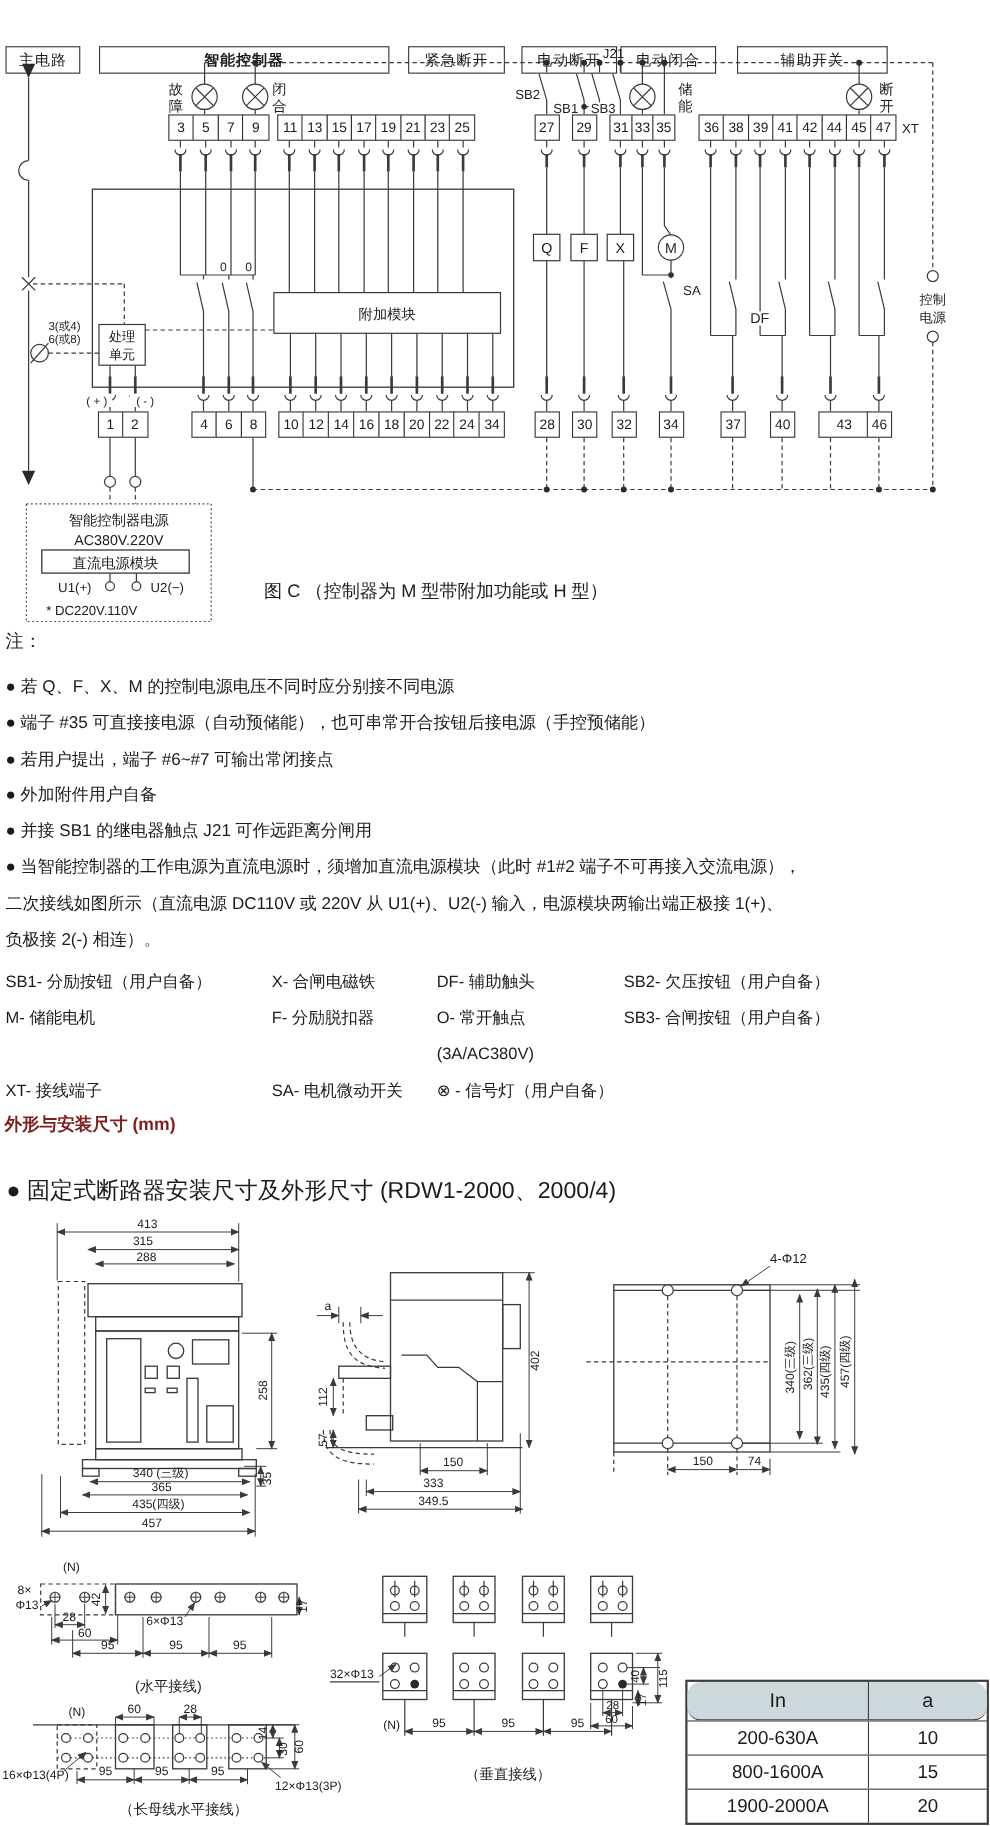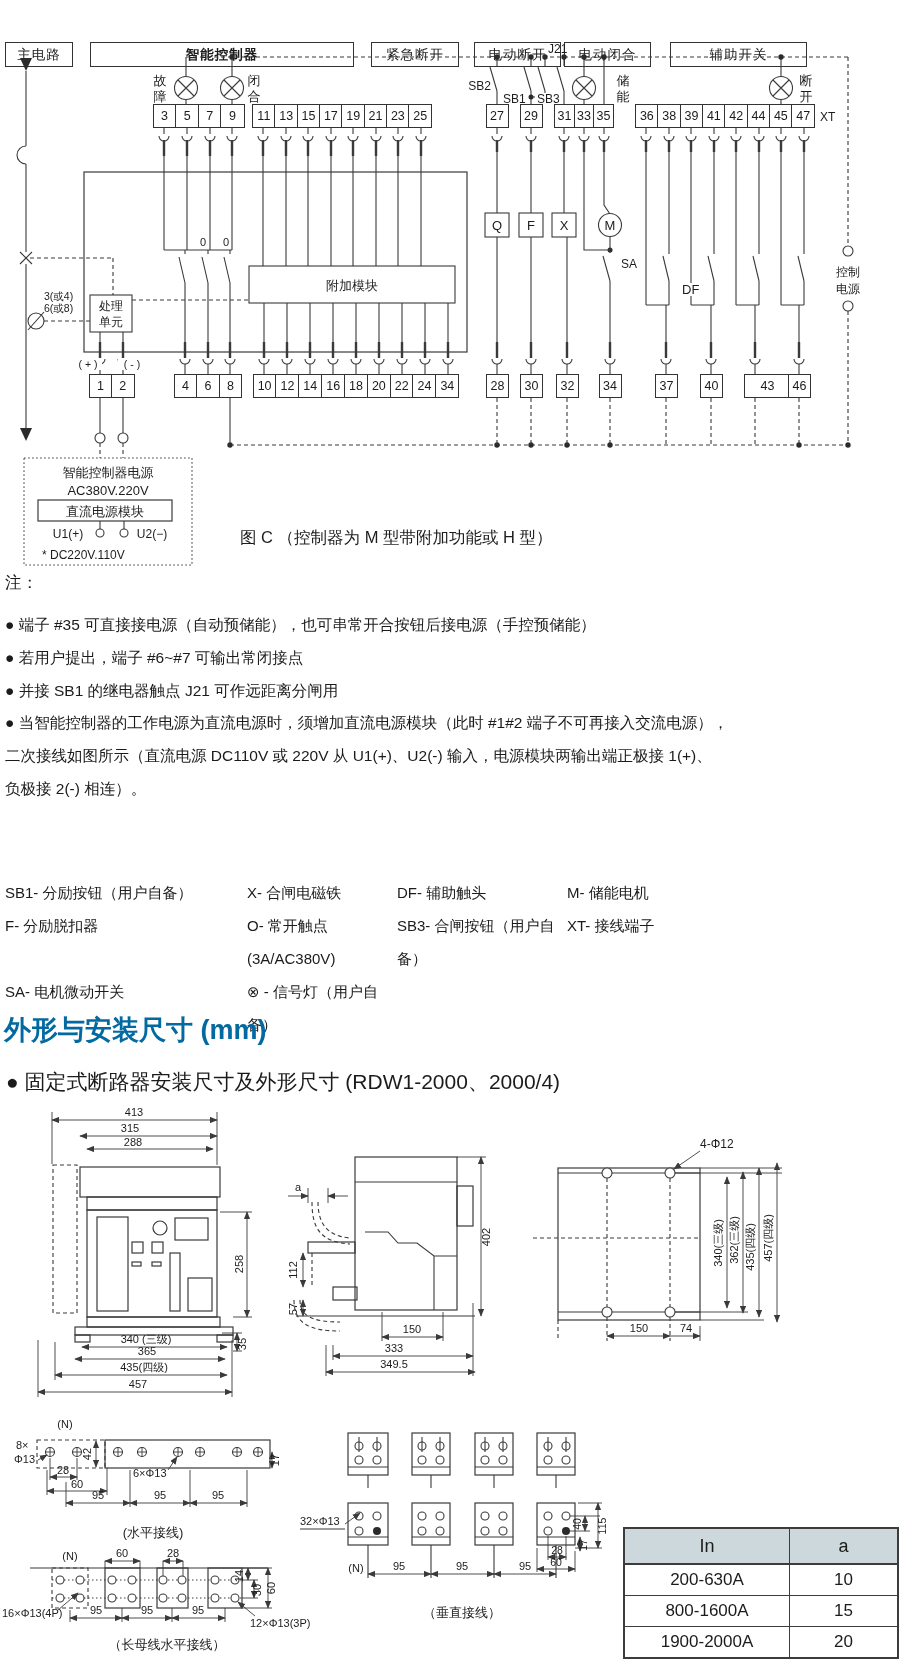--- a/index.html
+++ b/index.html
@@ -31,26 +31,26 @@
   .dot{fill:#2b2b2b;stroke:none;}
   text{fill:#1c1c1c;font-family:"Liberation Sans","DejaVu Sans",sans-serif;}
   .t11{font-size:11px;} .t12{font-size:12px;} .t13{font-size:13px;} .t10{font-size:10.5px;}
   .tm{text-anchor:middle;} .te{text-anchor:end;}
   .bgw{fill:#fff;stroke:none;}
   
   .note-title{position:absolute;left:5px;top:572px;font-size:16.5px;}
   .notes{position:absolute;left:5px;top:609px;width:890px;font-size:15.5px;line-height:32.8px;}
   .legend{position:absolute;left:5px;top:876px;width:893px;display:grid;
           grid-template-columns:242px 150px 170px auto;font-size:15px;line-height:33px;}
-  .sec-head{position:absolute;left:4px;top:1012px;font-size:27px;font-weight:bold;color:#0369a1;}
+  .sec-head{position:absolute;left:4px;top:1012px;font-size:16px;font-weight:bold;color:#7f1d1d;}
   .sec-bullet{position:absolute;left:6px;top:1068px;font-size:21px;}
   
   .intable{position:absolute;left:623px;top:1527px;width:272px;border:2px solid #3c3c3c;z-index:3;background:#fff;}
   .trow{display:flex;height:30px;border-top:1.3px solid #3c3c3c;}
-  .trow.head{height:34px;background:#ccd8dc;border-top:none;border-bottom:0.5px solid #3c3c3c;font-size:18px;}
+  .trow.head{height:34px;background:#ccd8dc;border-top:none;border-bottom:0.5px solid #3c3c3c;font-size:18px;border-radius:12px;}
   .tc1{width:164px;border-right:1.4px solid #3c3c3c;display:flex;align-items:center;justify-content:center;}
   .tc2{flex:1;display:flex;align-items:center;justify-content:center;}
   .trow{font-size:17px;}
 </style>
 </head>
 <body>
 
 <div class="page">
 
   <div class="hdr">
@@ -299,33 +299,36 @@
   <div class="tgroup" style="left:744px;top:374px;width:47px">
       <div class="tbox">43</div>
     </div>
   <div class="tgroup" style="left:788px;top:374px;width:23px">
       <div class="tbox">46</div>
     </div>
 
   <div class="note-title">注：</div>
   <div class="notes">
 
+  <div>● 若 Q、F、X、M 的控制电源电压不同时应分别接不同电源</div>
       <div>● 端子 #35 可直接接电源（自动预储能），也可串常开合按钮后接电源（手控预储能）</div>
       <div>● 若用户提出，端子 #6~#7 可输出常闭接点</div>
+      <div>● 外加附件用户自备</div>
       <div>● 并接 SB1 的继电器触点 J21 可作远距离分闸用</div>
       <div>● 当智能控制器的工作电源为直流电源时，须增加直流电源模块（此时 #1#2 端子不可再接入交流电源），</div>
       <div>二次接线如图所示（直流电源 DC110V 或 220V 从 U1(+)、U2(-) 输入，电源模块两输出端正极接 1(+)、</div>
       <div>负极接 2(-) 相连）。</div>
     </div>
 
   <div class="legend">
 
   <div>SB1- 分励按钮（用户自备）</div>
       <div>X- 合闸电磁铁</div>
       <div>DF- 辅助触头</div>
+      <div>SB2- 欠压按钮（用户自备）</div>
       <div>M- 储能电机</div>
       <div>F- 分励脱扣器</div>
       <div>O- 常开触点 (3A/AC380V)</div>
       <div>SB3- 合闸按钮（用户自备）</div>
       <div>XT- 接线端子</div>
       <div>SA- 电机微动开关</div>
       <div>⊗ - 信号灯（用户自备）</div>
     </div>
 
   <div class="sec-head">外形与安装尺寸 (mm)</div>

